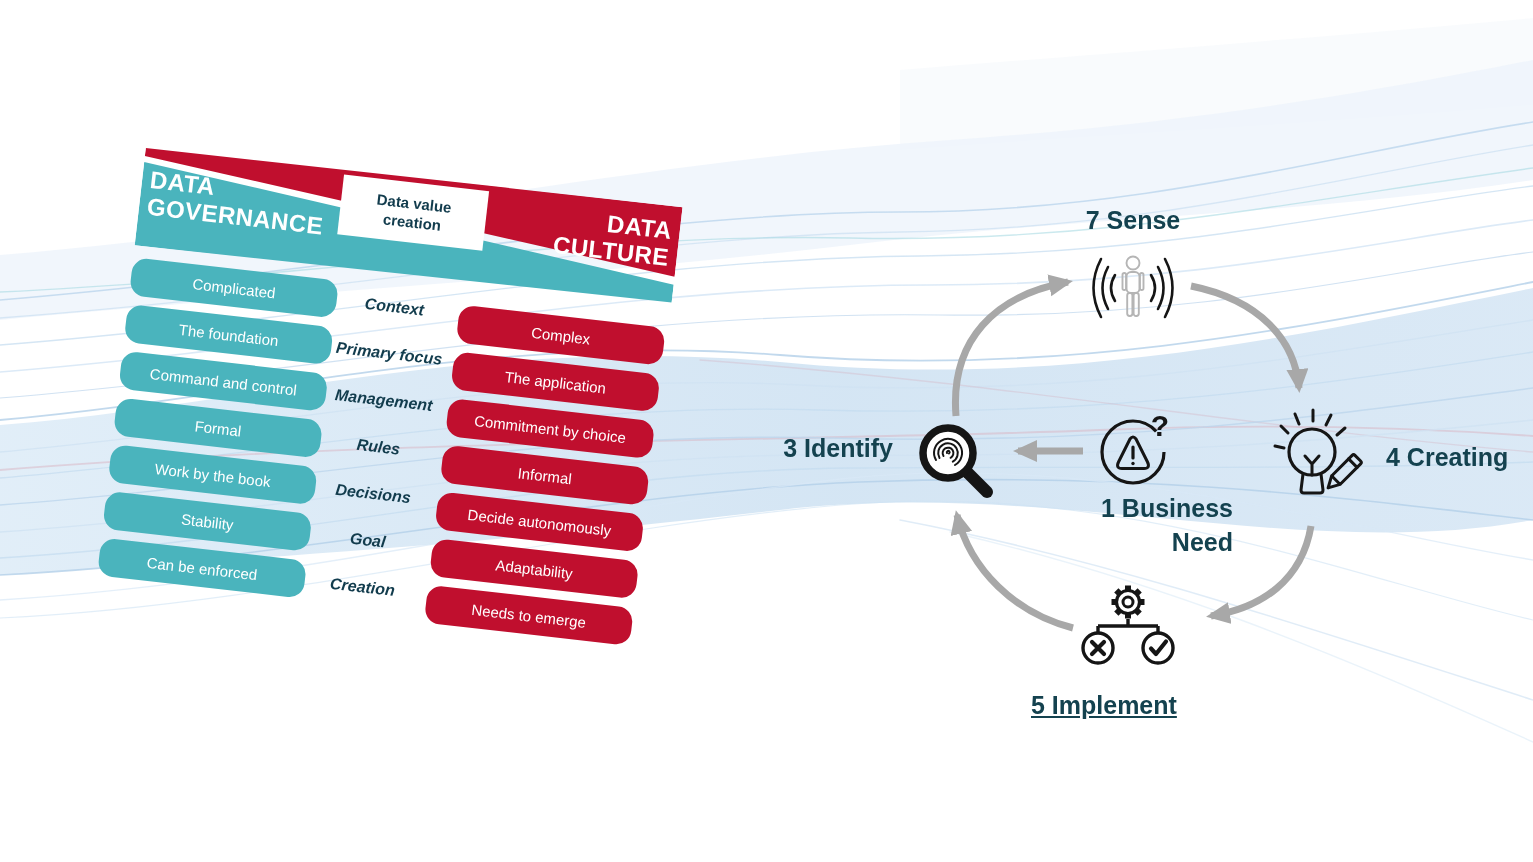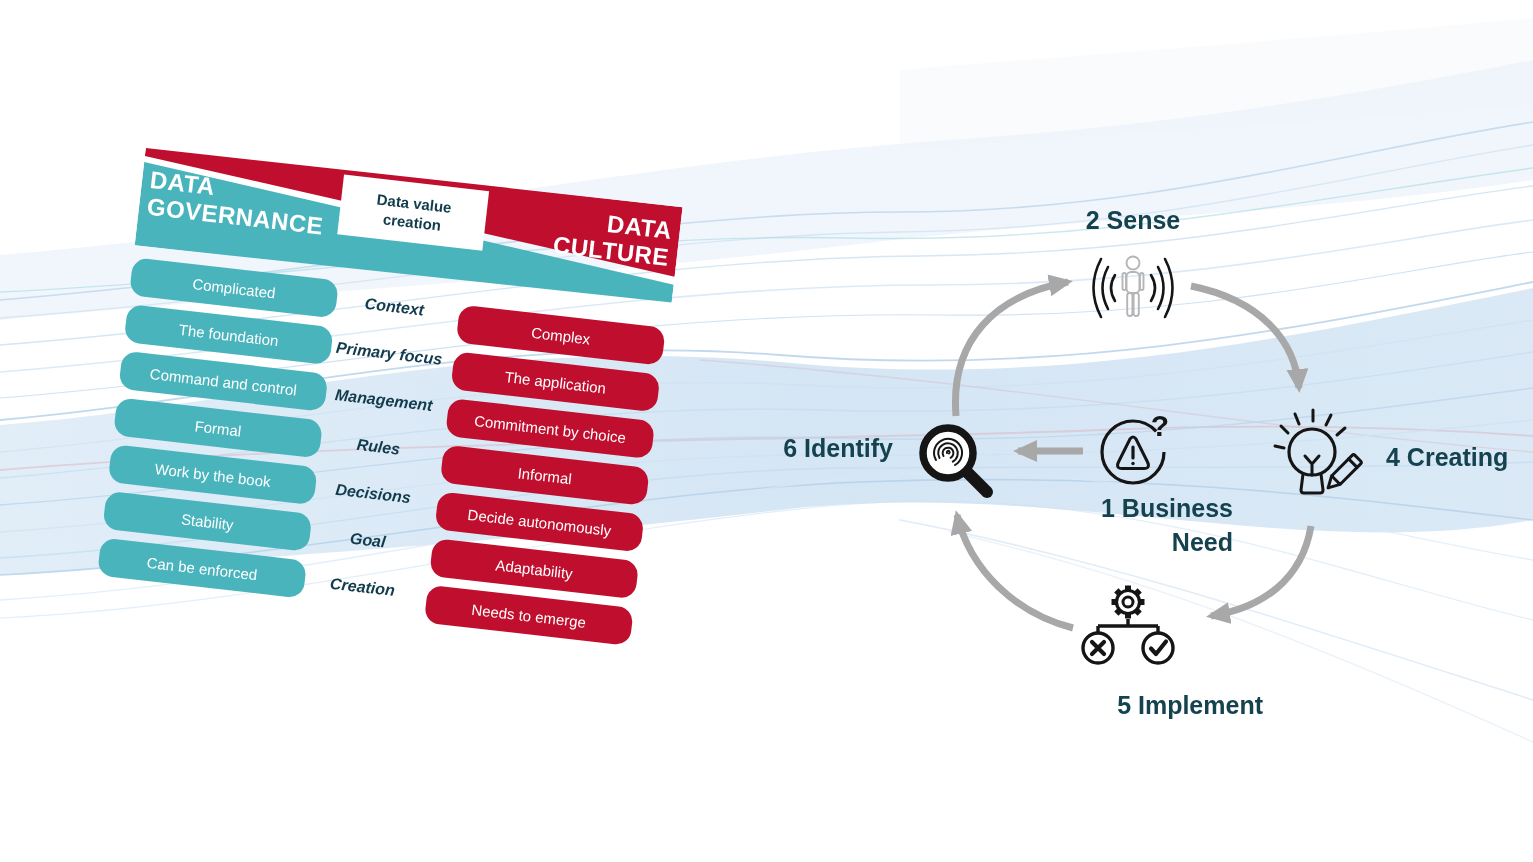--- a/index.html
+++ b/index.html
@@ -27,21 +27,21 @@
   .dim-label{position:absolute;left:205px;top:11px;width:120px;text-align:center;
              color:#123c4d;font-weight:bold;font-style:italic;font-size:16px;}
   
   #cycle-svg{position:absolute;left:750px;top:170px;z-index:2;}
   .cycle-label{position:absolute;color:#14424f;font-weight:bold;font-size:25px;z-index:3;
                white-space:pre-line;}
   .lbl-sense{left:1043px;top:206px;width:180px;text-align:center;}
   .lbl-identify{left:735px;top:434px;width:158px;text-align:right;}
   .lbl-business{left:1033px;top:492px;width:200px;text-align:right;line-height:1.35;}
   .lbl-creating{left:1386px;top:443px;width:170px;text-align:left;}
-  .lbl-implement{left:1063px;top:691px;width:200px;text-align:right;}
+  .lbl-implement{left:1031px;top:691px;width:200px;text-align:left;text-decoration:underline;}
 </style>
 </head>
 <body>
 
 <div id="canvas">
 
   <svg id="bg-waves" width="1533" height="862" viewBox="0 0 1533 862">
     <defs>
       <linearGradient id="bandg" x1="0" y1="0" x2="1" y2="0">
         <stop offset="0" stop-color="#dcebf7"></stop>
@@ -217,20 +217,20 @@
         </g>
       </g>
       <path d="M0,-9 L0,-2 M-30,-2 L30,-2 M-30,-2 L-30,5 M30,-2 L30,5" stroke-width="3.4"></path>
       <circle cx="-30" cy="20" r="15" stroke-width="3.4" fill="#ffffff"></circle>
       <circle cx="30" cy="20" r="15" stroke-width="3.4" fill="#ffffff"></circle>
       <path d="M-36,14 L-24,26 M-24,14 L-36,26" stroke-width="4.2" stroke-linecap="round"></path>
       <path d="M23,20.5 L28,26 L38,13.5" stroke-width="4.2" stroke-linecap="round" stroke-linejoin="round"></path>
     </g>
   </svg>
 
-  <div class="cycle-label lbl-sense">2 Sense</div>
-  <div class="cycle-label lbl-identify">6 Identify</div>
+  <div class="cycle-label lbl-sense">7 Sense</div>
+  <div class="cycle-label lbl-identify">3 Identify</div>
   <div class="cycle-label lbl-business">1 Business
 Need</div>
   <div class="cycle-label lbl-creating">4 Creating</div>
   <div class="cycle-label lbl-implement">5 Implement</div>
 
 </div>
 
 </body></html>

